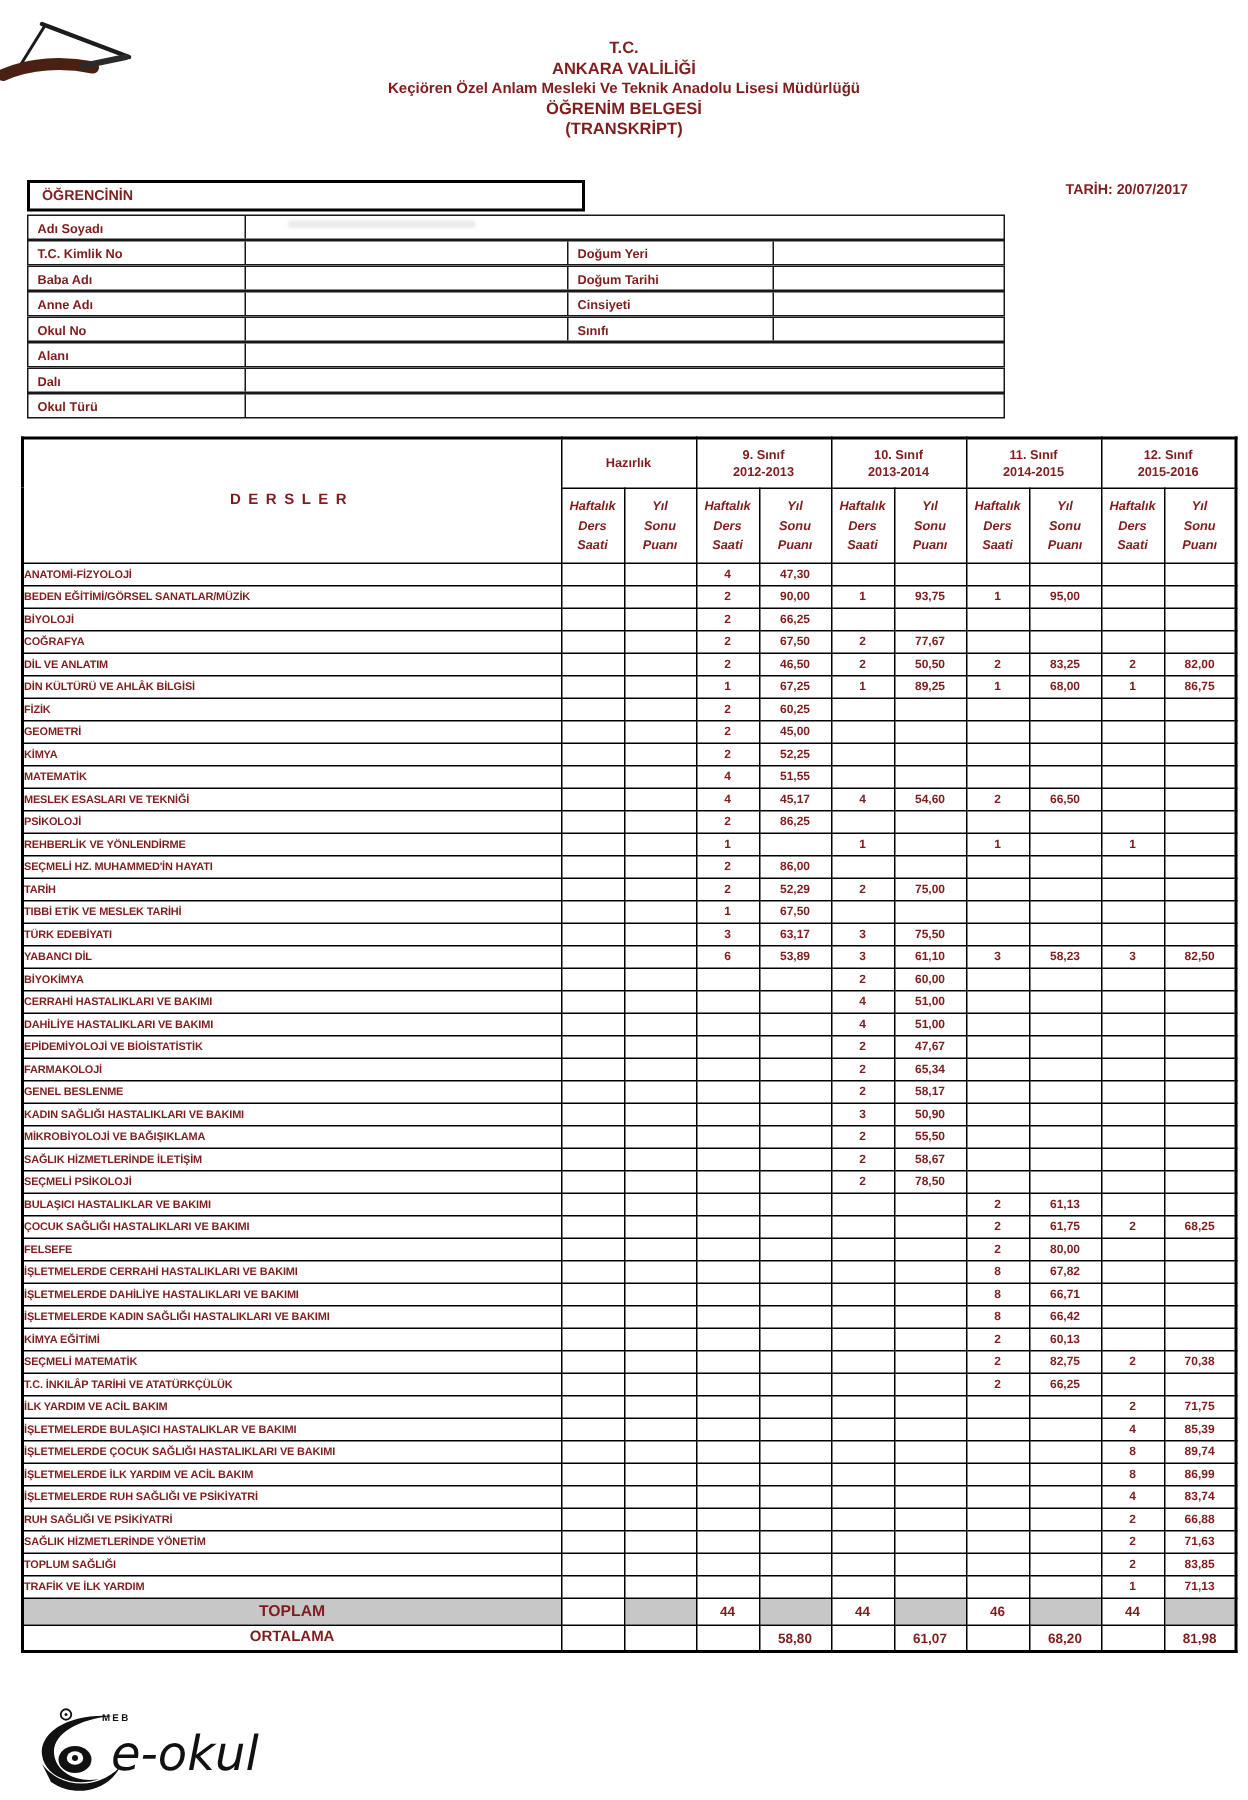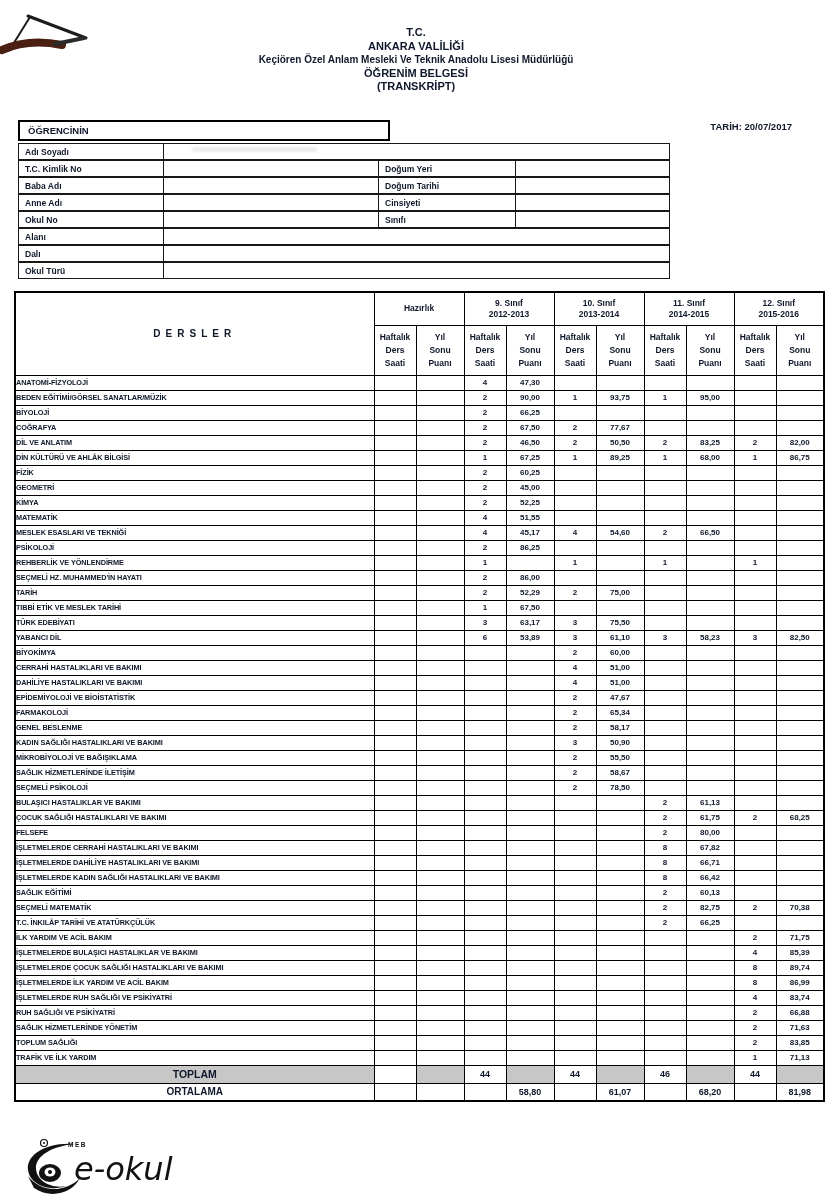--- a/index.html
+++ b/index.html
@@ -1,18 +1,18 @@
 <!DOCTYPE html>
 <html><head>
 <meta charset="utf-8">
 <style>
   html,body{margin:0;padding:0;background:#ffffff;}
   .page{
     position:relative; width:832px; height:1200px; background:#fff;
-    font-family:"Liberation Sans", sans-serif; color:#0f172a; overflow:hidden;
+    font-family:"Liberation Sans", sans-serif; color:#7f1d1d; overflow:hidden;
   }
   
   .doc-header{position:absolute; top:26px; left:0; width:832px; text-align:center;}
   .doc-header div{font-weight:bold; line-height:13.5px;}
   .hl-0,.hl-1,.hl-3,.hl-4{font-size:11px;}
   .hl-2{font-size:10px;}
   .date-label{position:absolute; top:121px; right:40px; font-size:9.5px; font-weight:bold;}
 
   
   .scribble{position:absolute; left:0; top:4px;}
@@ -36,21 +36,21 @@
 
   
   table.courses{
     position:absolute; left:14px; top:291px; width:810px;
     border-collapse:collapse; table-layout:fixed; border:2px solid #000; background:#fff;
   }
   table.courses th, table.courses td{border:1px solid #000; padding:0; overflow:hidden;}
   col.c-name{width:359px;} col.c-h{width:42px;} col.c-s{width:48px;}
   th.dersler{font-size:10px; font-weight:bold; letter-spacing:5px; text-align:center; vertical-align:middle;}
   tr.tier1{height:33px;}
-  tr.tier2{height:50px;}
+  tr.tier2{height:50px;font-style:italic;}
   th.group{vertical-align:middle; text-align:center;}
   .g-label{font-size:8.5px; font-weight:bold; line-height:11px;}
   .g-years{font-size:8.5px; font-weight:bold; line-height:11px;}
   th.sub{font-size:8.5px; font-weight:bold; text-align:center; vertical-align:middle;
          white-space:pre-line; line-height:13px;}
   tr.course{height:15px;}
   td.cname{font-size:7.3px; font-weight:bold; text-align:left; padding-left:3px; white-space:nowrap; letter-spacing:-0.1px;}
   td.cval{font-size:8px; font-weight:bold; text-align:center;}
   tr.total{height:18px;}
   tr.total td.rowhead{background:#c7c7c7; font-size:10.5px; font-weight:bold; text-align:center;}
@@ -635,21 +635,21 @@
           <td class="cval"></td>
           <td class="cval"></td>
           <td class="cval"></td>
           <td class="cval"></td>
           <td class="cval">8</td>
           <td class="cval">66,42</td>
           <td class="cval"></td>
           <td class="cval"></td>
         </tr>
         <tr class="course">
-          <td class="cname">SAĞLIK EĞİTİMİ</td>
+          <td class="cname">KİMYA EĞİTİMİ</td>
           <td class="cval"></td>
           <td class="cval"></td>
           <td class="cval"></td>
           <td class="cval"></td>
           <td class="cval"></td>
           <td class="cval"></td>
           <td class="cval">2</td>
           <td class="cval">60,13</td>
           <td class="cval"></td>
           <td class="cval"></td>

